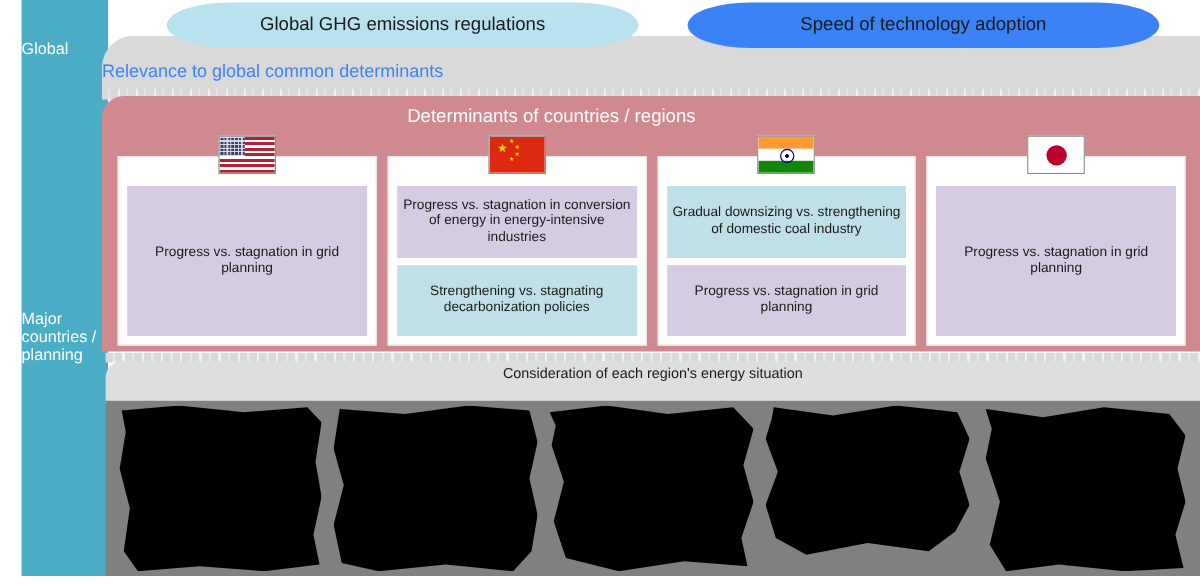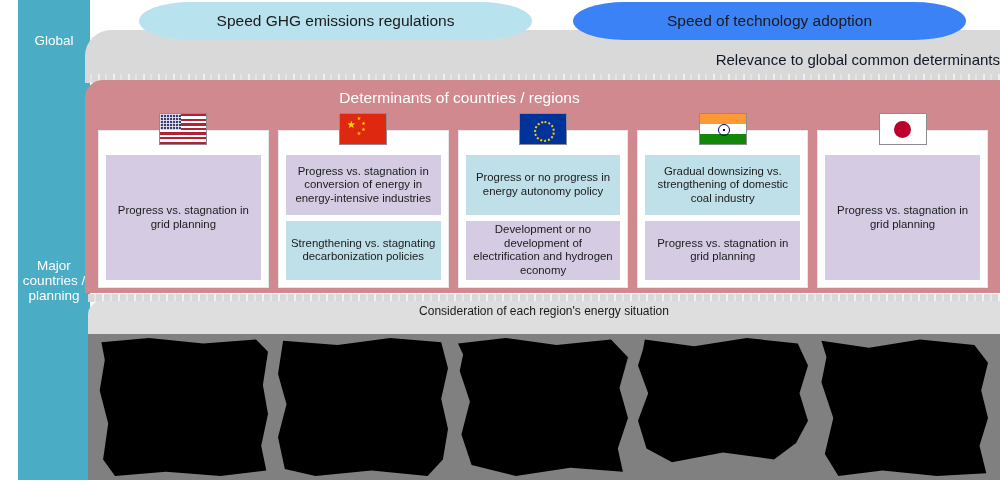--- a/index.html
+++ b/index.html
@@ -27,21 +27,20 @@
     height: 480px;
     background: #4bacc6;
   }
   .rail-label {
     position: absolute;
     left: 18px;
     width: 72px;
     color: #ffffff;
     font-size: 13.5px;
     line-height: 15px;
-    text-align: center;
   }
   .rail-label.global { top: 33px; }
   .rail-label.major  { top: 258px; }
 
   
   .grey-band {
     position: absolute;
     left: 85px;
     top: 30px;
     width: 915px;
@@ -60,23 +59,23 @@
         #d9d9d9 0px, #d9d9d9 5px,
         #e4e4e4 5px, #e4e4e4 7px,
         #d9d9d9 7px, #d9d9d9 13px,
         #efefef 13px, #efefef 15px);
   }
   .relevance-text {
     position: absolute;
     left: 85px;
     top: 51px;
     width: 915px;
-    text-align: right;
+    text-align: left;
     font-size: 15px;
-    color: #0f172a;
+    color: #3b82f6;
   }
 
   
   .blob {
     position: absolute;
     top: 2px;
     height: 38px;
     border-radius: 60px / 22px;
     display: flex;
     align-items: center;
@@ -284,21 +283,21 @@
 
   <div class="rail"></div>
   <div class="rail-label global">Global</div>
   <div class="rail-label major">Major countries / planning</div>
 
   <div class="grey-band"></div>
   <div class="grey-band-fringe"></div>
   <div class="relevance-text">Relevance to global common determinants</div>
 
   <div class="blob cyan">
-    <span>Speed GHG emissions regulations</span>
+    <span>Global GHG emissions regulations</span>
   </div>
   <div class="blob purple">
     <span>Speed of technology adoption</span>
   </div>
 
   <div class="rose-band"></div>
   <div class="rose-title">Determinants of countries / regions</div>
 
   <div class="cards">
 
@@ -319,29 +318,20 @@
           <span class="sm s1">★</span>
             <span class="sm s2">★</span>
           <span class="sm s3">★</span>
             <span class="sm s4">★</span>
         </div>
       </div>
       <div class="box purple">Progress vs. stagnation in conversion of energy in energy-intensive industries</div>
       <div class="box blue">Strengthening vs. stagnating decarbonization policies</div>
     </div>
 
-    <div class="card">
-      <div class="flag">
-        <div class="fl-eu">
-            <div class="ring"></div>
-          </div>
-      </div>
-      <div class="box blue">Progress or no progress in energy autonomy policy</div>
-      <div class="box purple">Development or no development of electrification and hydrogen economy</div>
-    </div>
 
     <div class="card">
       <div class="flag">
         <div class="fl-in-sa"></div>
           <div class="fl-in-wh"></div>
         <div class="fl-in-gr"></div>
           <div class="fl-in-ck"></div>
       </div>
       <div class="box blue">Gradual downsizing vs. strengthening of domestic coal industry</div>
       <div class="box purple">Progress vs. stagnation in grid planning</div>

